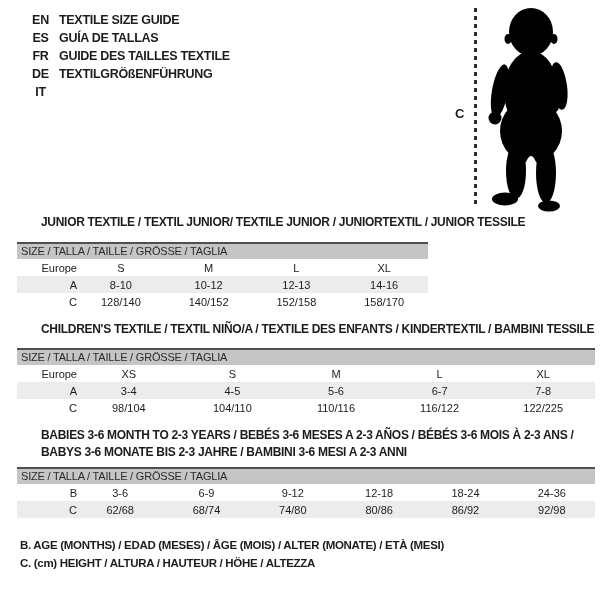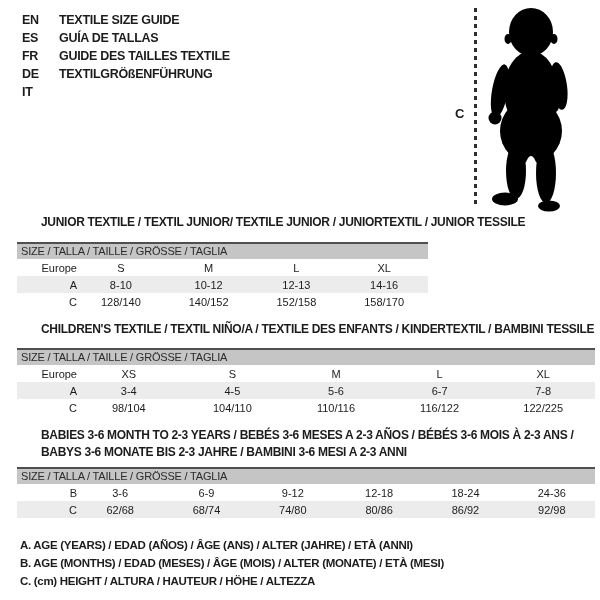--- a/index.html
+++ b/index.html
@@ -4,21 +4,21 @@
 <style>
   html,body{margin:0;padding:0;}
   body{
     width:600px;height:600px;position:relative;background:#ffffff;
     font-family:"Liberation Sans", sans-serif;color:#1c1c1c;overflow:hidden;
   }
   
   .lang-block{position:absolute;left:22px;top:11px;}
   .lang-row{display:flex;height:18px;align-items:center;
     font-weight:bold;font-size:12.5px;letter-spacing:-0.3px;}
-  .lang-code{width:37px;flex:0 0 37px;}
+  .lang-code{width:37px;flex:0 0 37px;text-align:center;}
   
   .dash-line{position:absolute;left:474px;top:8px;width:3px;height:200px;
     background:repeating-linear-gradient(to bottom,#2e2e2e 0 4px,transparent 4px 8px);}
   .c-label{position:absolute;left:455px;top:106px;font-weight:bold;font-size:13px;}
   .silhouette{position:absolute;left:483px;top:6px;width:96px;height:206px;}
   
   .sec-title{position:absolute;left:1px;font-weight:bold;font-size:12px;
     letter-spacing:-0.3px;line-height:17px;white-space:nowrap;margin-left:40px;}
   .t1-title{top:214px;} .t2-title{top:321px;} .t3-title{top:427px;}
   .size-table{position:absolute;left:17px;}
@@ -167,16 +167,15 @@
       <span class="cell">62/68</span>
       <span class="cell">68/74</span>
       <span class="cell">74/80</span>
       <span class="cell">80/86</span>
       <span class="cell">86/92</span>
       <span class="cell">92/98</span>
     </div>
   </div>
 
 <div class="legend" id="legend">
-    <div class="legend-line">A. AGE (YEARS) / EDAD (AÑOS) / ÂGE (ANS) / ALTER (JAHRE) / ETÀ (ANNI)</div>
     <div class="legend-line">B. AGE (MONTHS) / EDAD (MESES) / ÂGE (MOIS) / ALTER (MONATE) / ETÀ (MESI)</div>
     <div class="legend-line">C. (cm) HEIGHT / ALTURA / HAUTEUR / HÖHE / ALTEZZA</div>
   </div>
 
 </body></html>

